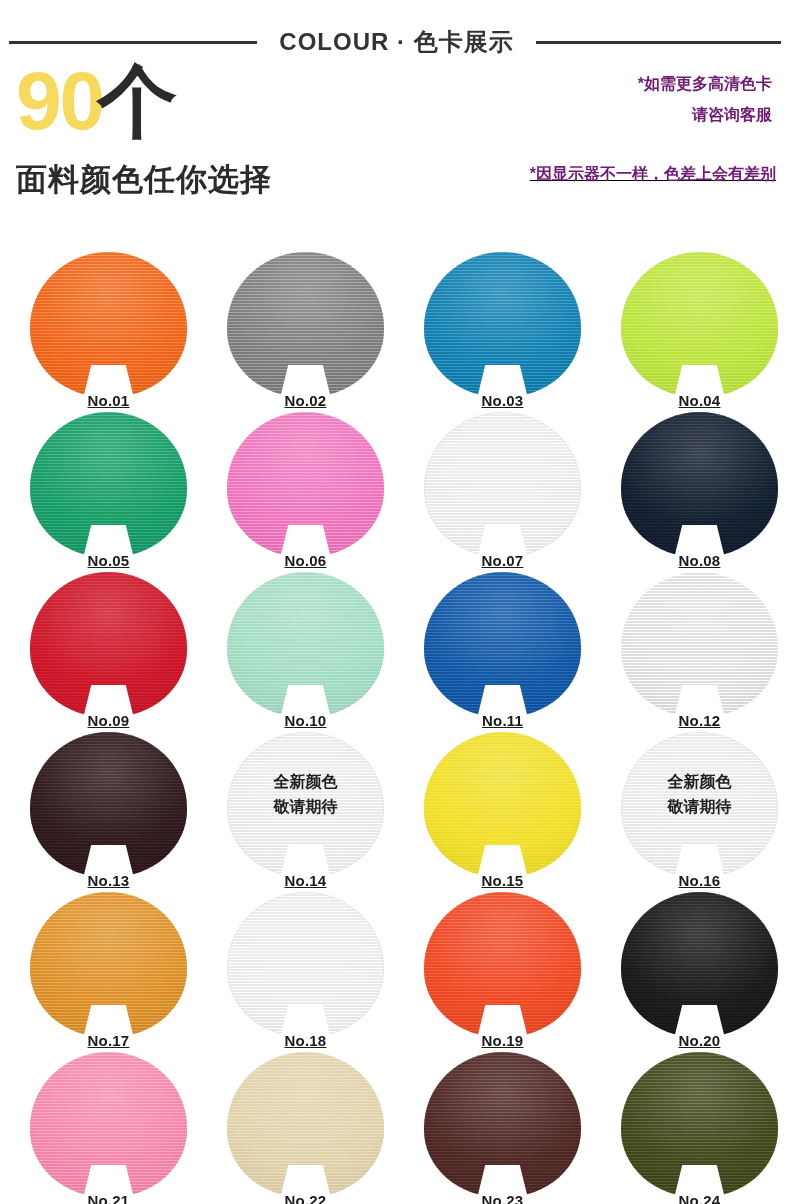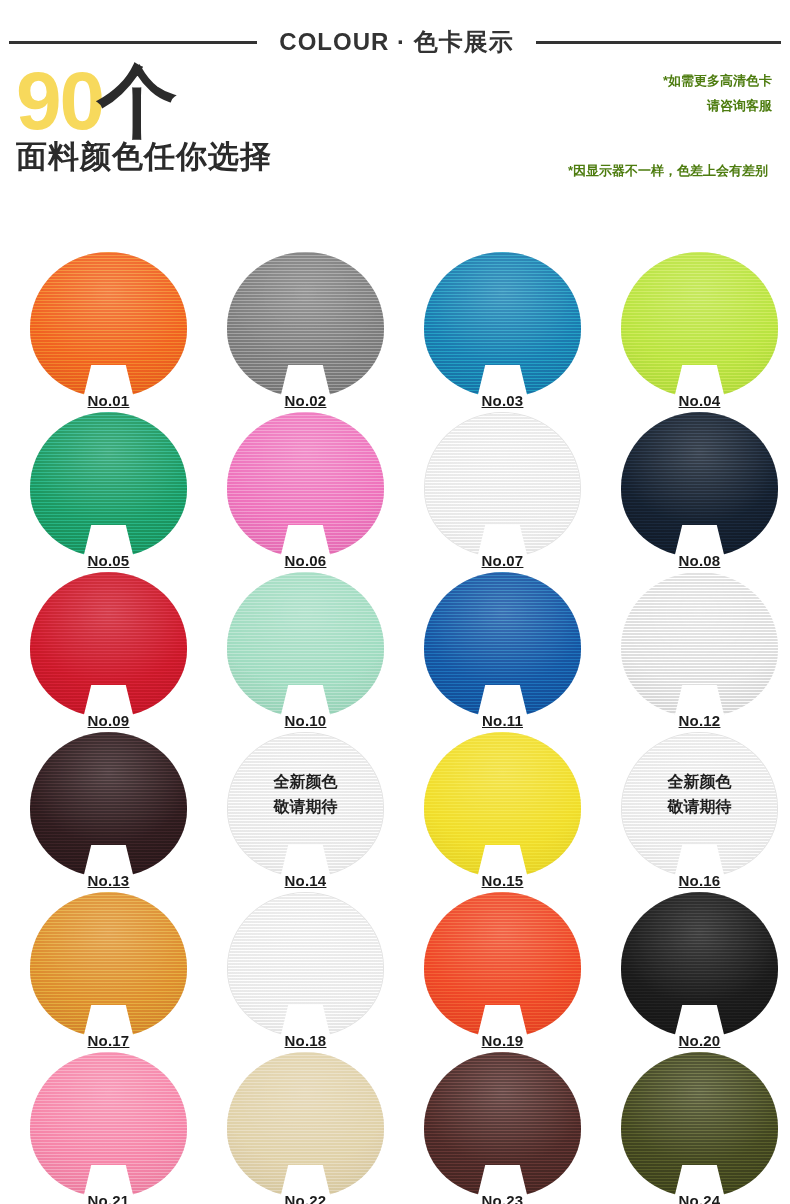--- a/index.html
+++ b/index.html
@@ -65,45 +65,46 @@
     letter-spacing: -2px;
   }
   .unit-char {
     font-size: 80px;
     font-weight: 800;
     color: #2b2b2b;
     line-height: 0.95;
     margin-left: -6px;
   }
   .headline-sub {
-    margin-top: 0;
+    margin-top: 23px;
     font-size: 31px;
     font-weight: 700;
     color: #2b2b2b;
     letter-spacing: 1px;
     line-height: 1.1;
   }
 
   
   .notes-top {
     position: absolute;
     top: 68px;
     right: 18px;
     text-align: right;
   }
   .notes-bottom {
     position: absolute;
     top: 158px;
-    right: 22px;
+    right: 14px;
     text-align: center;
+    text-decoration: underline;
   }
   .note-line {
-    font-size: 13px;
+    font-size: 16px;
     font-weight: 700;
-    color: #4d7c0f;
+    color: #701a75;
     line-height: 1.95;
     white-space: nowrap;
   }
 
   
   .swatch-grid {
     position: absolute;
     top: 250px;
     left: 0;
     width: 790px;

